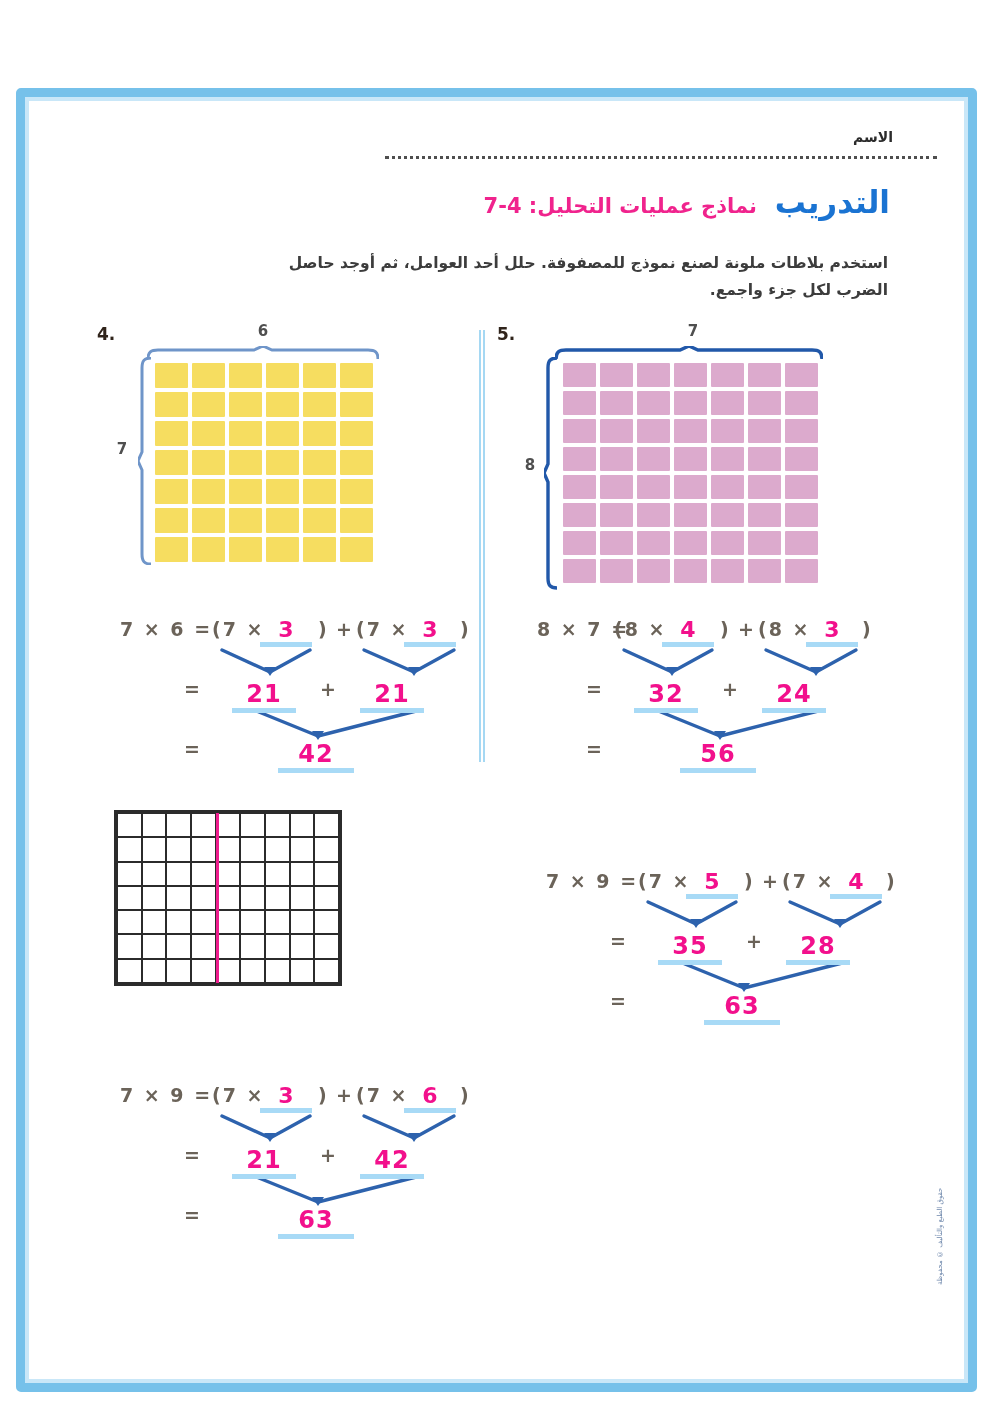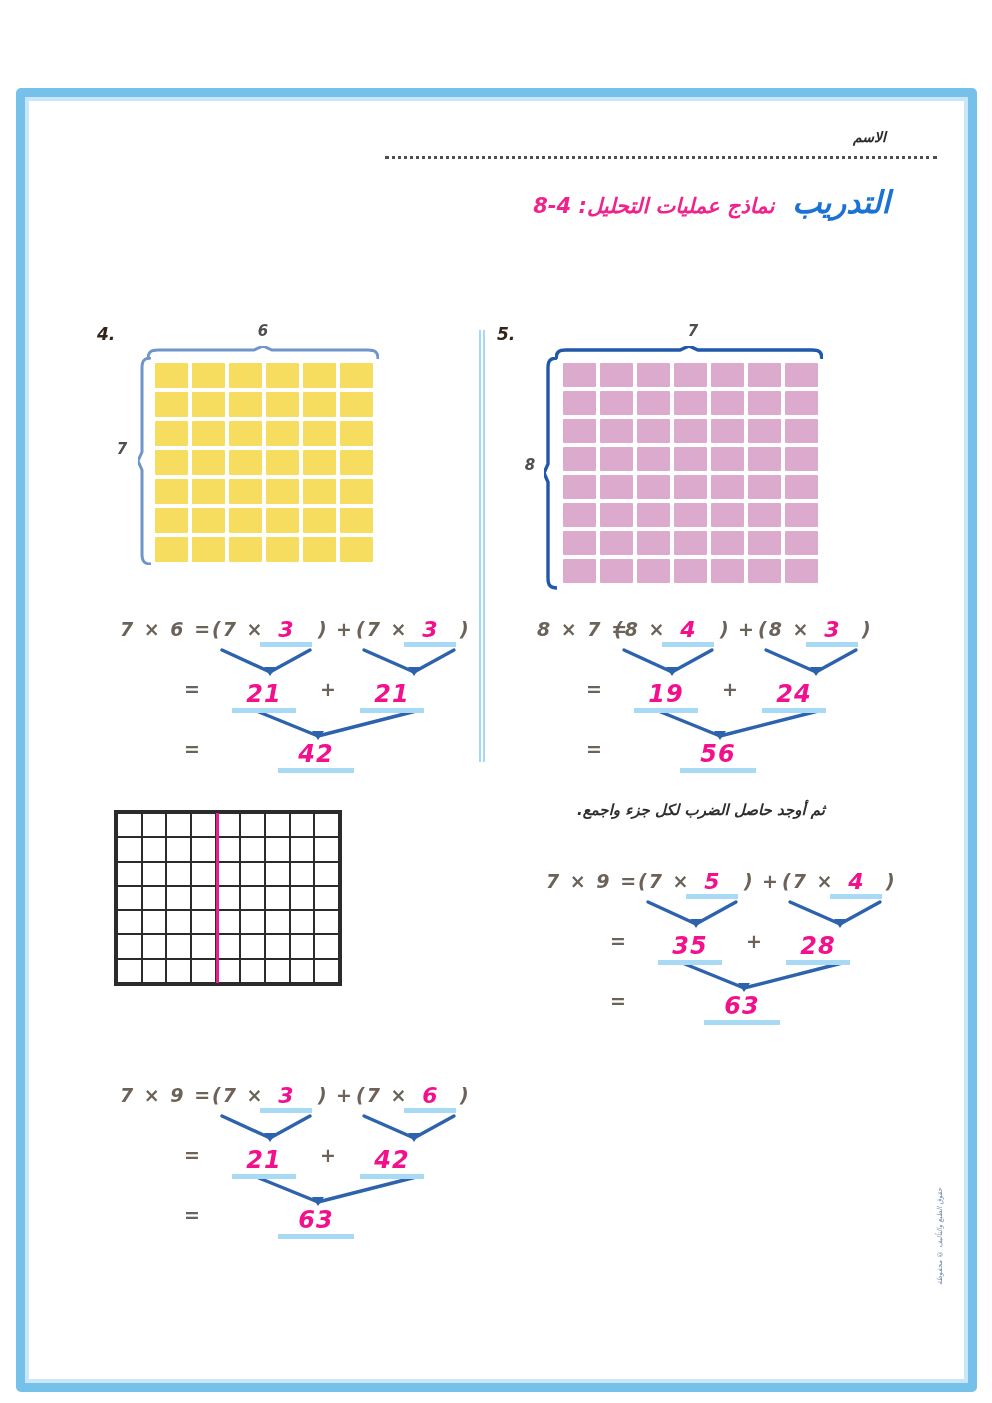--- a/index.html
+++ b/index.html
@@ -1,17 +1,17 @@
 <!DOCTYPE html>
 <html><head>
 <meta charset="utf-8">
 <style>
   html,body{margin:0;padding:0;background:#ffffff;}
   .page{position:relative;width:992px;height:1403px;background:#ffffff;overflow:hidden;
-        font-family:"DejaVu Sans",sans-serif;font-style:italic;}
+        font-family:"DejaVu Sans",sans-serif;}
   .frame{position:absolute;left:16px;top:88px;width:961px;height:1304px;box-sizing:border-box;
          border:9px solid #76c1ea;border-radius:5px;box-shadow:inset 0 0 0 4px #c9e7f8;}
   .name-label{position:absolute;left:853px;top:129px;font-size:14px;font-weight:bold;color:#2b2b2b;}
   .dotted-line{position:absolute;left:385px;top:150px;width:552px;height:6px;
                border-bottom:3px dotted #4f4f4f;}
   .title-row{position:absolute;right:102px;top:184px;display:flex;flex-direction:row;
              align-items:baseline;gap:18px;direction:rtl;}
   .practice-title{font-size:31px;font-weight:bold;color:#1a73d2;text-align:right;}
   .lesson-title{font-size:21px;font-weight:bold;color:#f0238d;}
   .instructions{position:absolute;right:104px;top:250px;width:700px;direction:rtl;text-align:right;
@@ -55,23 +55,27 @@
 
 <div class="page">
 
   <div class="frame"></div>
 
   <span class="name-label">الاسم</span>
   <div class="dotted-line"></div>
 
   <div class="title-row">
     <span class="practice-title">التدريب</span>
-    <span class="lesson-title">نماذج عمليات التحليل: 4-8</span>
-  </div>
-
+    <span class="lesson-title">نماذج عمليات التحليل: 4-7</span>
+  </div>
+
+  <p class="instructions">
+    <span>استخدم بلاطات ملونة لصنع نموذج للمصفوفة. حلل أحد العوامل، ثم أوجد حاصل</span><br>
+    <span>الضرب لكل جزء واجمع.</span>
+  </p>
 
   <span class="prob-num" style="left:97px;top:324px">4.</span>
   <span class="dim-label" style="left:246px;top:322px;width:34px">6</span>
   <svg class="brace" style="left:147px;top:346px" width="232" height="14">
     <path d="M1 13 C1 6 4 4 11 4 L107 4 L116 0 L125 4 L221 4 C228 4 231 6 231 13" fill="none" stroke="#6f95c9" stroke-width="3"></path>
   </svg>
   <span class="dim-label" style="left:112px;top:440px;width:20px">7</span>
   <svg class="brace" style="left:138px;top:357px" width="14" height="208">
     <path d="M13 1 C6 1 4 4 4 11 L4 95 L0 104 L4 113 L4 197 C4 204 6 207 13 207" fill="none" stroke="#6f95c9" stroke-width="3"></path>
   </svg>
@@ -226,29 +230,28 @@
     </svg>
     <span class="printed" style="left:15px">8 × 7 =</span>
     <span class="printed" style="left:92px">(8 ×</span>
     <span class="blank" style="left:140px">4</span>
     <span class="printed" style="left:198px">)</span>
     <span class="printed" style="left:216px">+</span>
     <span class="printed" style="left:236px">(8 ×</span>
     <span class="blank" style="left:284px">3</span>
     <span class="printed" style="left:340px">)</span>
     <span class="printed r2" style="left:64px">=</span>
-    <span class="prod" style="left:112px">19</span>
+    <span class="prod" style="left:112px">32</span>
     <span class="printed r2" style="left:200px">+</span>
     <span class="prod" style="left:240px">24</span>
     <span class="printed r3" style="left:64px">=</span>
     <span class="prod total" style="left:158px">56</span>
   </div>
 
   <div class="prob-text" style="right:87px;top:796px;width:530px">
-    <div class="indent">ثم أوجد حاصل الضرب لكل جزء واجمع.</div>
   </div>
 
   <div class="grid-lines" style="left: 114px; top: 810px; width: 228px; height: 176px; grid-template-columns: repeat(9, 1fr); gap: 0px;">
     <div class="split-line" style="left: 44.4444%; background: rgb(238, 29, 142);"></div>
   <div class="cell-line"></div>
       <div class="cell-line"></div>
       <div class="cell-line"></div>
       <div class="cell-line"></div>
       <div class="cell-line"></div>
       <div class="cell-line"></div>

